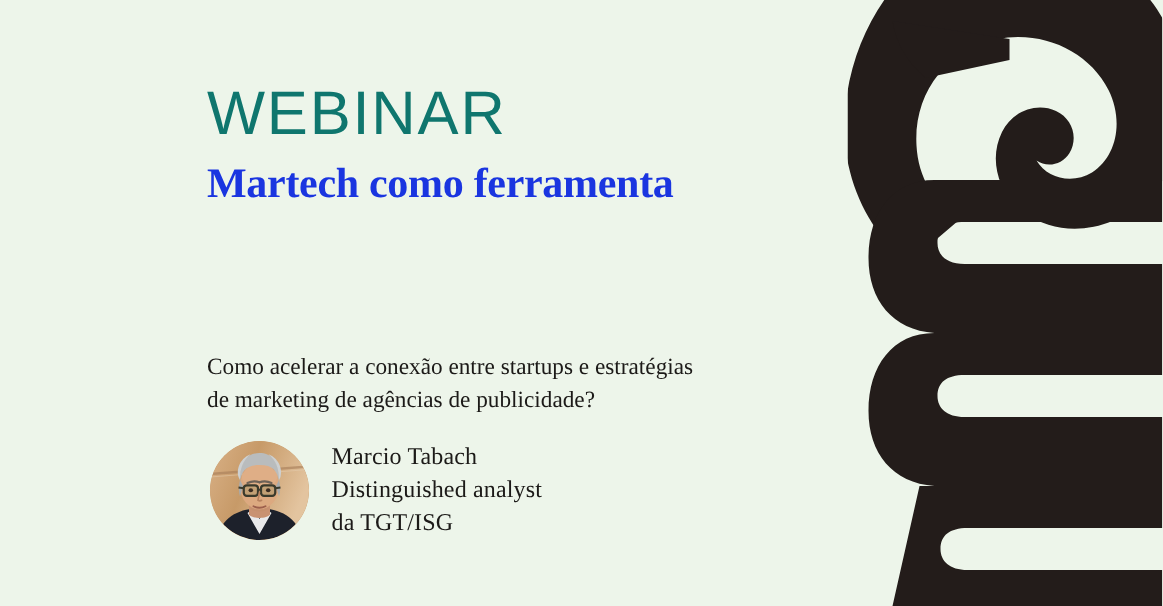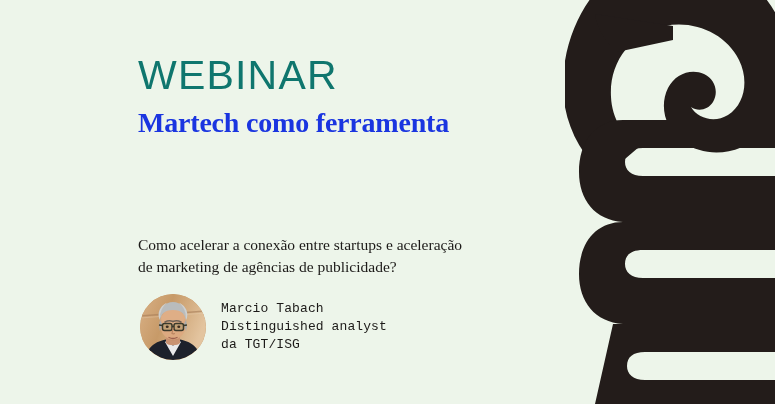--- a/index.html
+++ b/index.html
@@ -116,22 +116,22 @@
     background: #c79a68;
   }
   #speaker-avatar svg {
     display: block;
     width: 66px;
     height: 66px;
   }
 
   #speaker-text {
     margin-left: 15px;
-    font-family: Liberation Mono, monospace;
-    font-size: 13px;
+    font-family: Liberation Serif, serif;
+    font-size: 16px;
     line-height: 1.38;
     color: #1c1a18;
     letter-spacing: 0.1px;
   }
   #speaker-text .sp-line {
     display: block;
     white-space: nowrap;
   }
 </style>
 </head>
@@ -228,21 +228,21 @@
 
   <div id="content">
 
     <div id="eyebrow">WEBINAR</div>
 
     <div id="headline">
       <span class="hl-line">Martech como ferramenta</span>
     </div>
 
     <div id="subhead">
-      <span class="sh-line">Como acelerar a conexão entre startups e aceleração</span>
+      <span class="sh-line">Como acelerar a conexão entre startups e estratégias</span>
       <span class="sh-line">de marketing de agências de publicidade?</span>
     </div>
 
     <div id="speaker">
 
       <div id="speaker-avatar">
         <svg viewBox="0 0 66 66" xmlns="http://www.w3.org/2000/svg" aria-hidden="true">
           <defs>
             <clipPath id="avclip">
                 <circle cx="33" cy="33" r="33"></circle>

